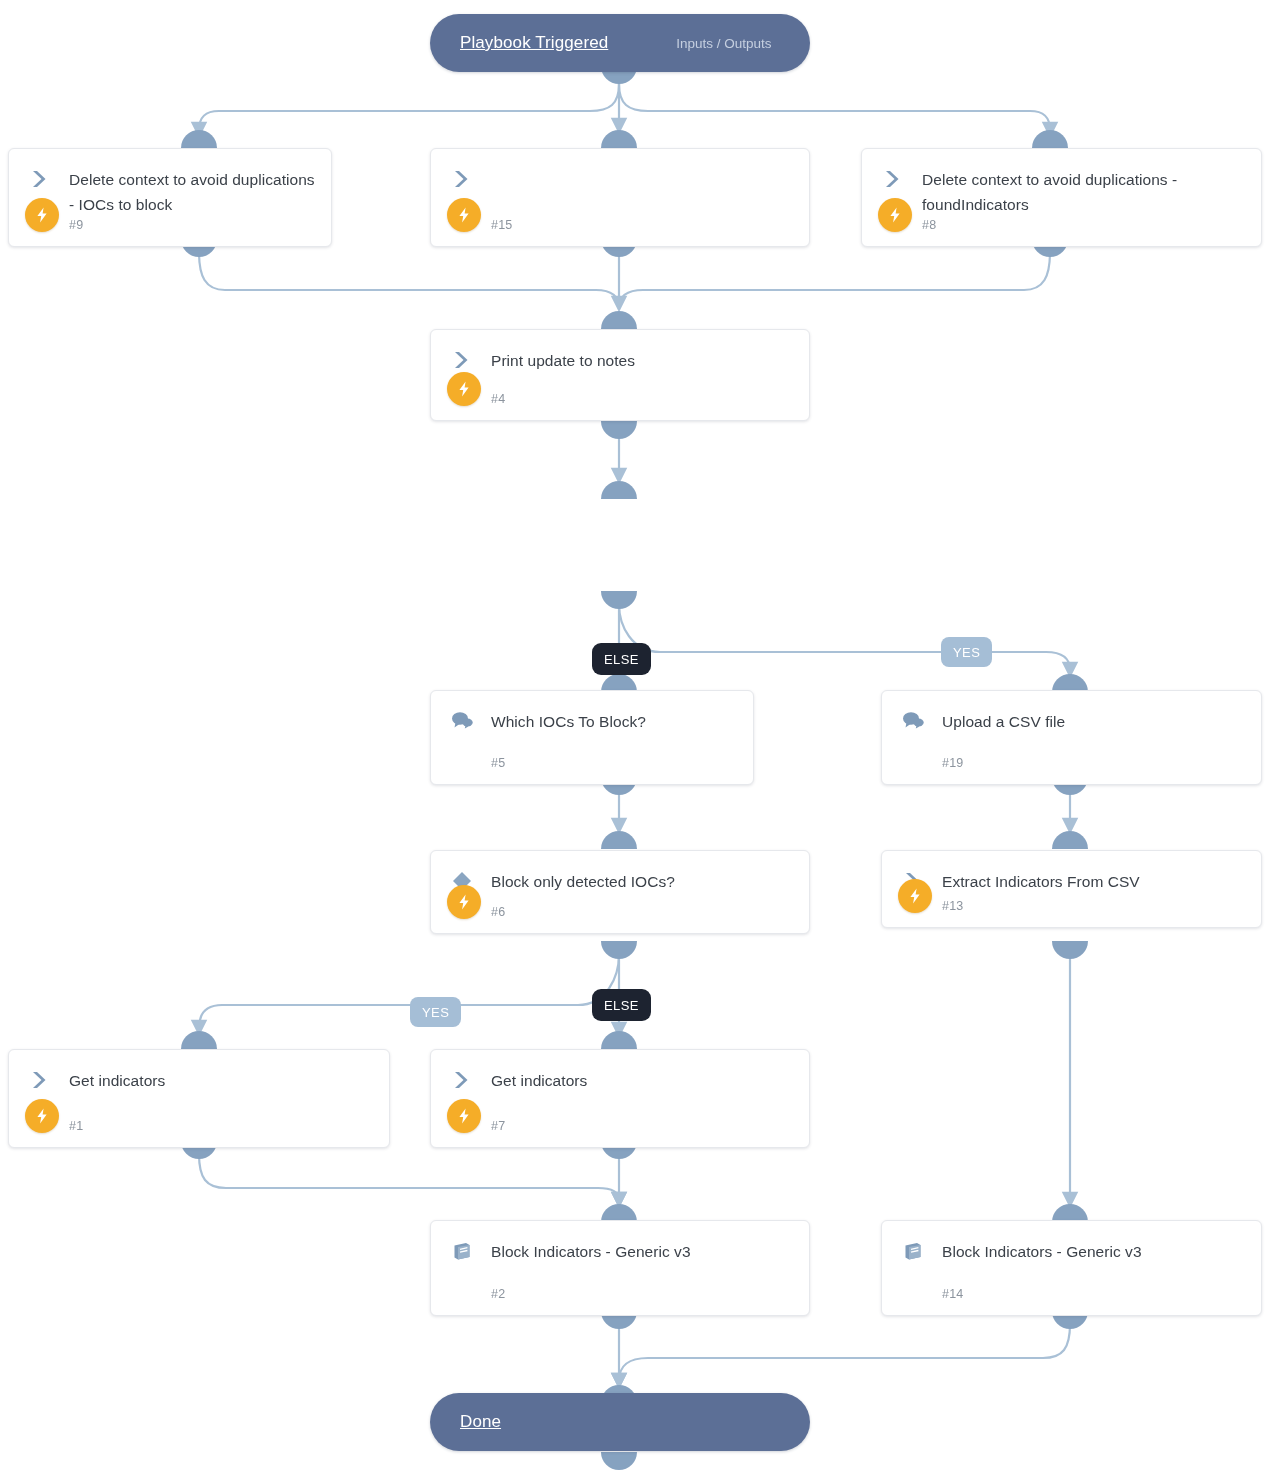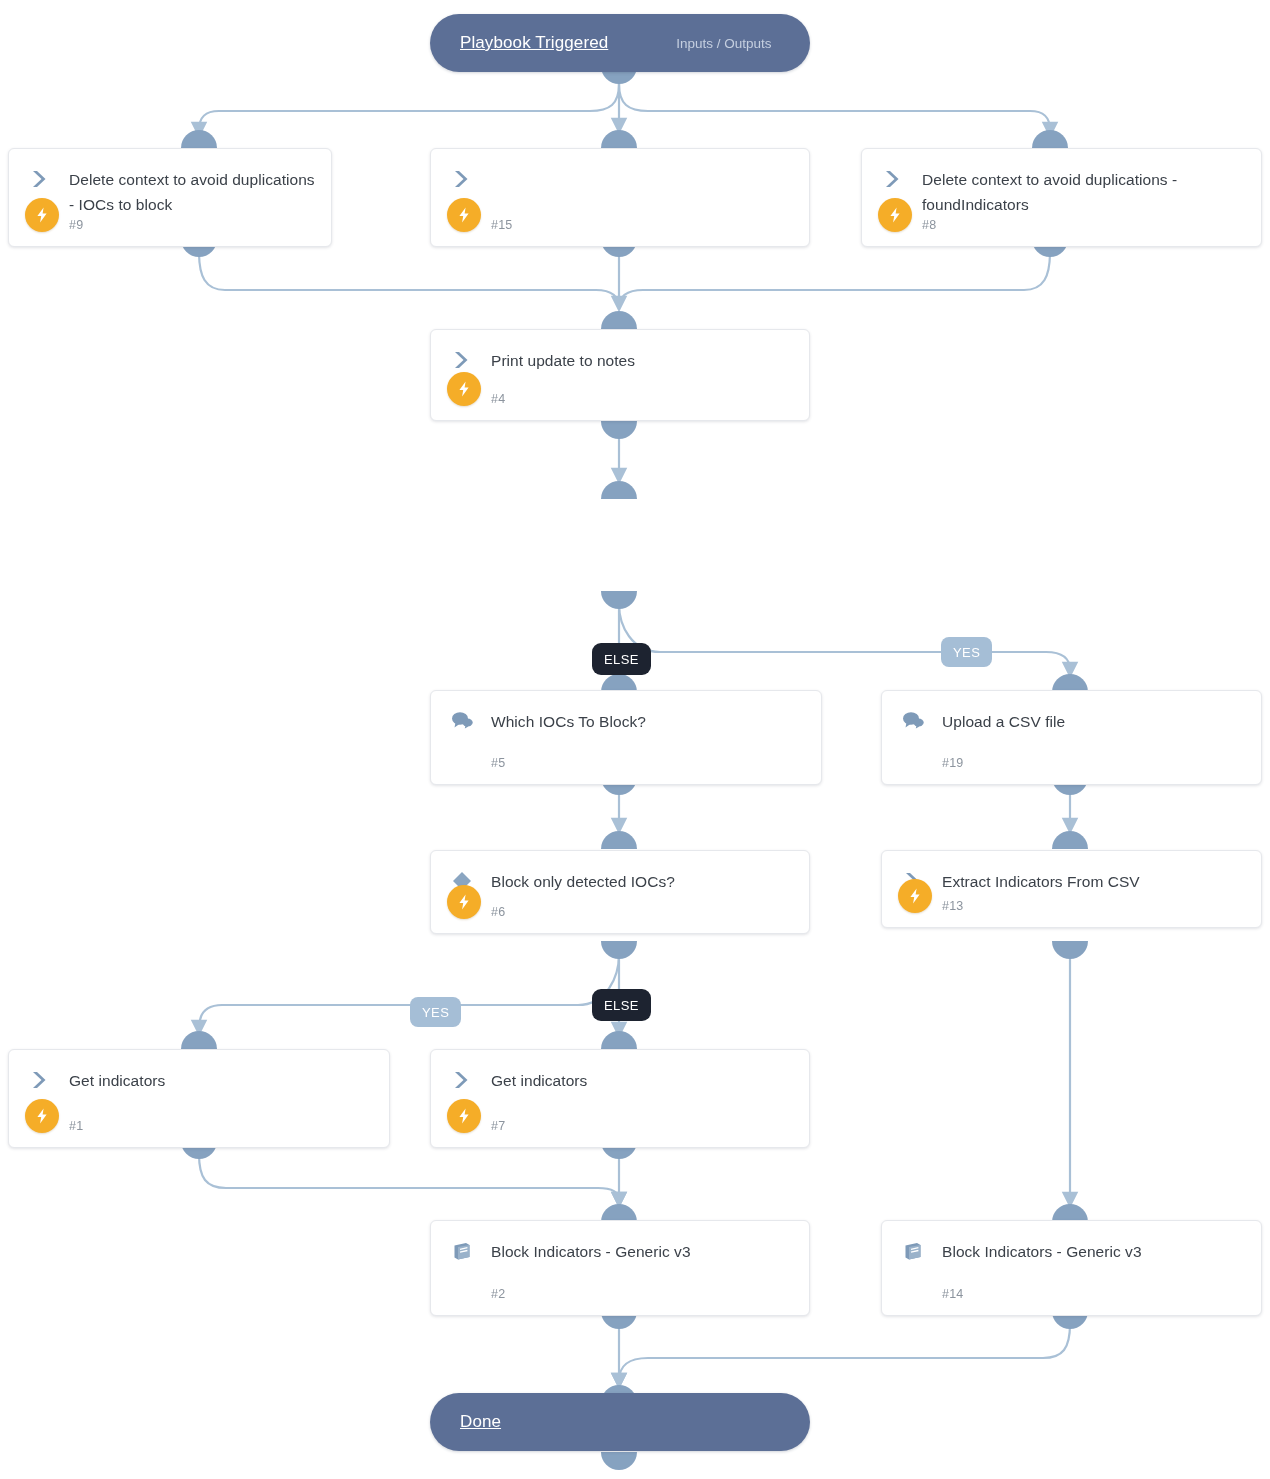--- a/index.html
+++ b/index.html
@@ -307,21 +307,21 @@
         <path d="M10.6,1.5 L4.4,10.1 L8.2,10.1 L7.1,16.5 L13.6,7.6 L9.6,7.6 Z" fill="#ffffff"></path>
       </svg>
     </span>
     <span class="node-num">#4</span>
   </div>
 
 
   <div class="branch-label else" style="left:592px; top:643px;">ELSE</div>
   <div class="branch-label yes" style="left:941px; top:637px;">YES</div>
 
-  <div class="node" style="left:430px; top:690px; width:392px; height:95px;">
+  <div class="node" style="left:430px; top:690px; width:324px; height:95px;">
     <span class="type-icon">
       <svg width="26" height="26" viewBox="0 0 26 26">
         <ellipse cx="11" cy="10.5" rx="8" ry="6.2" fill="#7e9ab8"></ellipse>
         <path d="M6.5,14.5 L5.5,19.5 L10.5,16 Z" fill="#7e9ab8"></path>
         <ellipse cx="18.5" cy="14.5" rx="5.2" ry="4" fill="#7e9ab8"></ellipse>
         <path d="M16.5,17.2 L15.8,20.6 L19.4,18.4 Z" fill="#7e9ab8"></path>
       </svg>
     </span>
     <span class="node-title">Which IOCs To Block?</span>
     <span class="node-num">#5</span>

